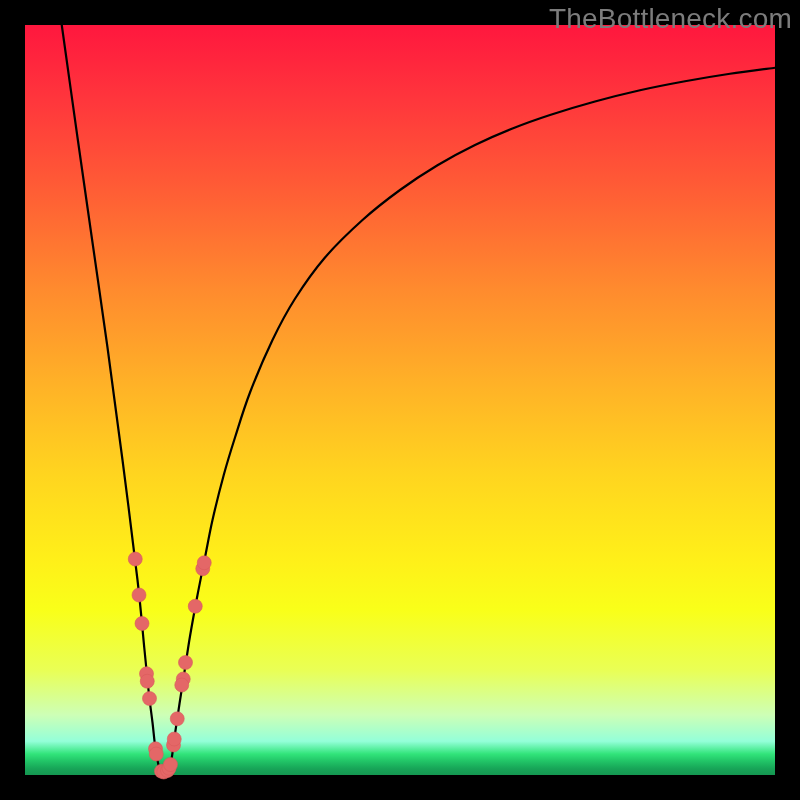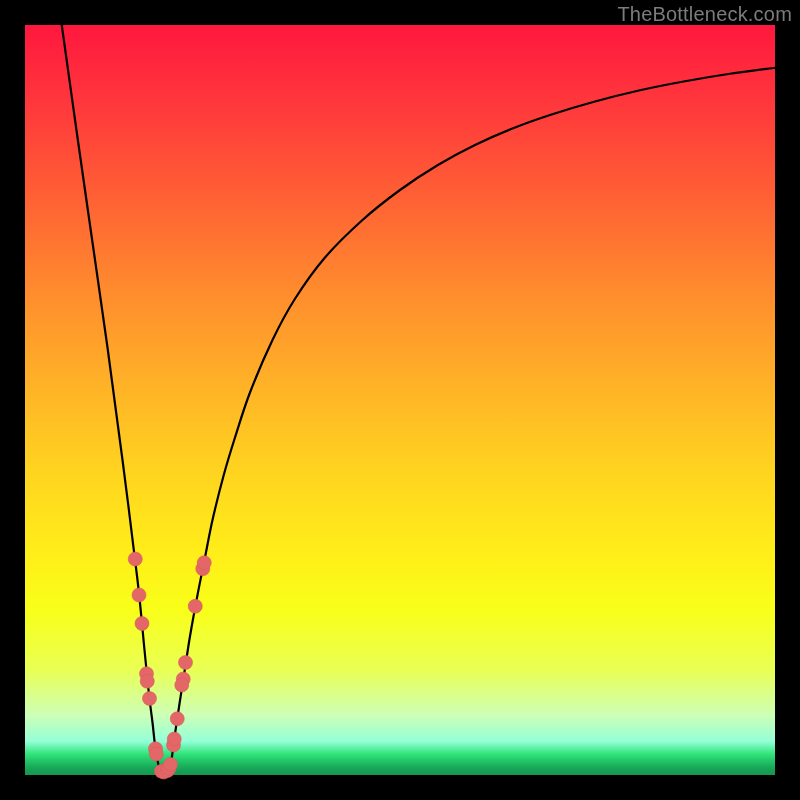--- a/index.html
+++ b/index.html
@@ -39,21 +39,21 @@
       #22c668 98.1%,
       #1bb35e 98.7%,
       #17a357 99.2%,
       #149751 100%);
   }
   .watermark {
     position: absolute;
     top: 3px;
     right: 8px;
     color: #7c7c7c;
-    font-size: 20px;
+    font-size: 28px;
     font-weight: 500;
     letter-spacing: 0.2px;
     user-select: none;
   }
   svg.curve {
     position: absolute;
     left: 0;
     top: 0;
     width: 750px;
     height: 750px;

